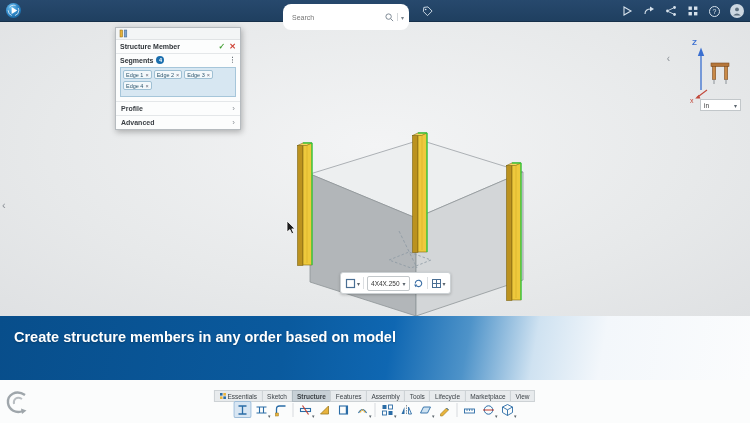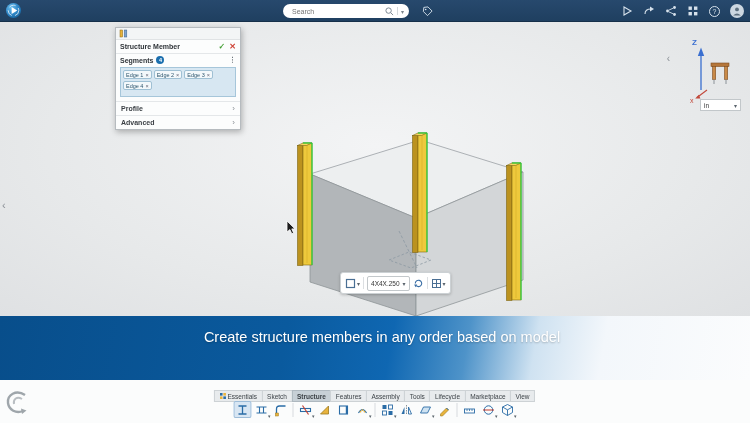--- a/index.html
+++ b/index.html
@@ -4,21 +4,21 @@
 <style>
   html,body{margin:0;padding:0;background:#fff;}
   .screen{position:relative;width:750px;height:423px;overflow:hidden;font-family:"Liberation Sans",sans-serif;background:#e8eaec;}
 
   
   .topbar{position:absolute;top:0;left:0;right:0;height:22px;background:linear-gradient(#27496d,#1f3f60);display:flex;align-items:center;z-index:40;border-bottom:1px solid #16304a;box-sizing:border-box;}
   .compass{width:17px;height:17px;margin:0 6px 0 5px;flex:0 0 auto;}
   .brand{color:#eef3f8;font-size:8px;letter-spacing:.3px;display:flex;align-items:center;gap:3px;white-space:nowrap;}
   .brand .sep{opacity:.55;}
   .brand .car{font-size:6px;opacity:.85;margin-left:2px;}
-  .search{position:absolute;left:283px;top:4px;width:126px;height:14px;background:#fff;border-radius:8px;display:flex;align-items:center;padding:0 5px 0 7px;box-sizing:border-box;}
+  .search{position:absolute;left:283px;top:4px;width:126px;height:26px;background:#fff;border-radius:8px;display:flex;align-items:center;padding:0 5px 0 7px;box-sizing:border-box;}
   .search input{flex:1;border:0;outline:0;font-size:7px;color:#555;background:transparent;min-width:0;font-family:inherit;}
   .search .sdiv{width:1px;height:8px;background:#d4d8db;margin:0 3px;}
   .search .car{font-size:6px;color:#7c858d;}
   .tagbtn{position:absolute;left:420px;top:4px;width:14px;height:14px;display:flex;align-items:center;justify-content:center;}
   .tb-right{position:absolute;right:6px;top:0;height:22px;display:flex;align-items:center;gap:10px;}
   .tb-ic{width:12px;height:12px;display:block;}
   .helpbtn{width:11px;height:11px;border:1px solid #d7e2ec;border-radius:50%;color:#d7e2ec;font-size:7px;display:flex;align-items:center;justify-content:center;box-sizing:border-box;}
   .avatar{width:14px;height:14px;border-radius:50%;background:#ccd7e1;display:flex;align-items:center;justify-content:center;overflow:hidden;}
 
   
@@ -55,21 +55,21 @@
   .triad .zl{position:absolute;left:2px;top:-2px;color:#3a6fd0;font-size:8px;font-weight:bold;}
   .triad .xl{position:absolute;left:0px;bottom:-2px;color:#c2493b;font-size:7px;}
   .units{position:absolute;right:9px;top:99px;width:41px;height:12px;background:#fff;border:1px solid #c2c7ca;display:flex;align-items:center;justify-content:space-between;padding:0 3px;font-size:6.5px;color:#333;box-sizing:border-box;z-index:10;}
   .units .car{font-size:6px;color:#5a646c;}
   .chev-left{position:absolute;left:2px;top:199px;color:#8a9096;font-size:11px;z-index:10;}
   .chev-triad{position:absolute;right:80px;top:53px;color:#8a9096;font-size:10px;z-index:10;}
 
   
   .banner{position:absolute;left:0;top:316px;width:750px;height:64px;z-index:25;
     background:linear-gradient(100deg,#084e8b 0%,#0a5a9e 38%,#0f67b2 52%,#4e93c9 62%,#cfe2f1 71%,#f3f7fb 80%,#fbfcfd 100%);}
-  .banner .txt{padding:11px 0 0 14px;color:#fff;font-size:14.5px;font-weight:normal;line-height:1.4;text-shadow:0 1px 2px rgba(0,0,0,.25);text-align:center;}
+  .banner .txt{padding:11px 0 0 14px;color:#fff;font-size:14.5px;font-weight:bold;line-height:1.4;text-shadow:0 1px 2px rgba(0,0,0,.25);}
 
   
   .bottombar{position:absolute;left:0;top:380px;width:750px;height:43px;background:#fbfcfc;z-index:30;}
   .dslogo{position:absolute;left:3px;top:8px;}
   .tabs{position:absolute;top:10px;left:50%;transform:translateX(-50%);display:flex;}
   .tab{display:flex;align-items:center;gap:2px;padding:1.5px 4.5px;font-size:6.5px;color:#3c4247;background:#e8ebed;border:1px solid #cdd2d5;margin-left:-1px;white-space:nowrap;}
   .tab.active{background:#c7d0d6;border-color:#aeb8bf;font-weight:bold;}
   .tools{position:absolute;top:21px;left:50%;transform:translateX(-50%);display:flex;align-items:center;gap:1px;}
   .tool{width:18px;height:17px;border-radius:2px;display:flex;align-items:center;justify-content:center;position:relative;}
   .tool.active{background:#d8e6f3;box-shadow:0 0 0 1px #9dbcd8 inset;}

